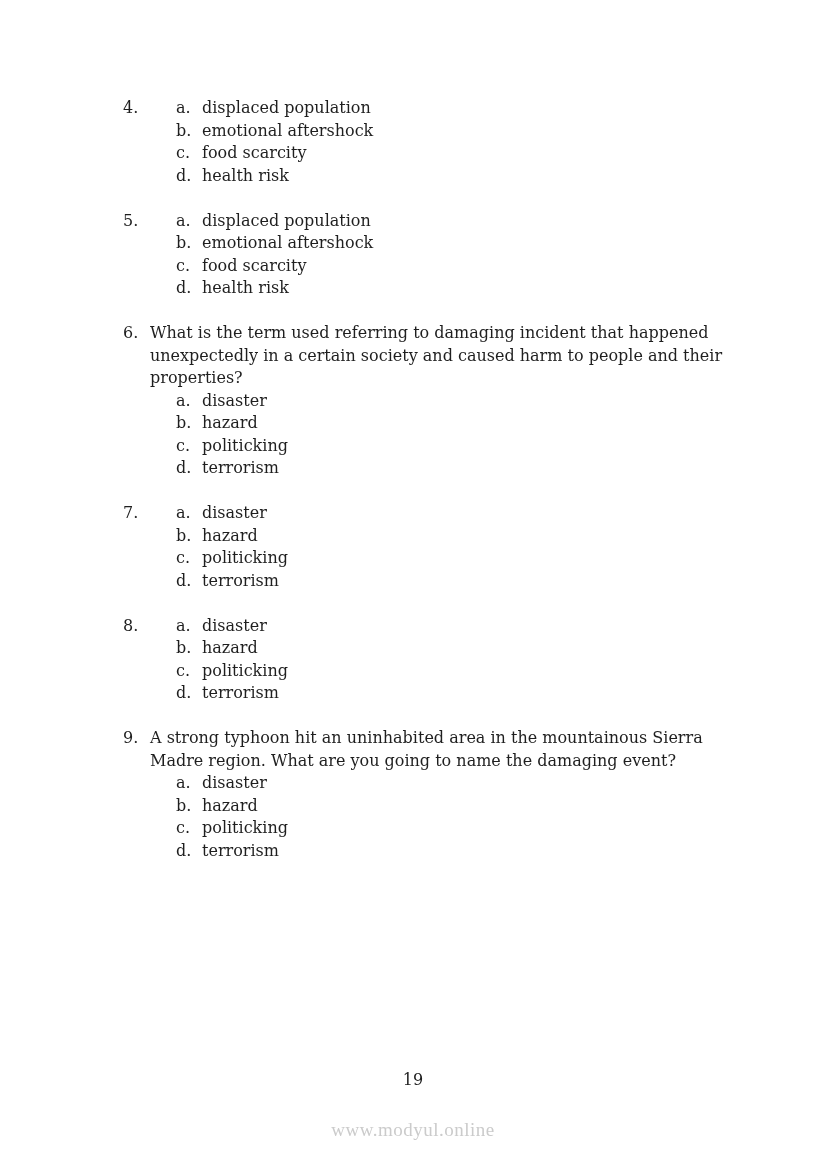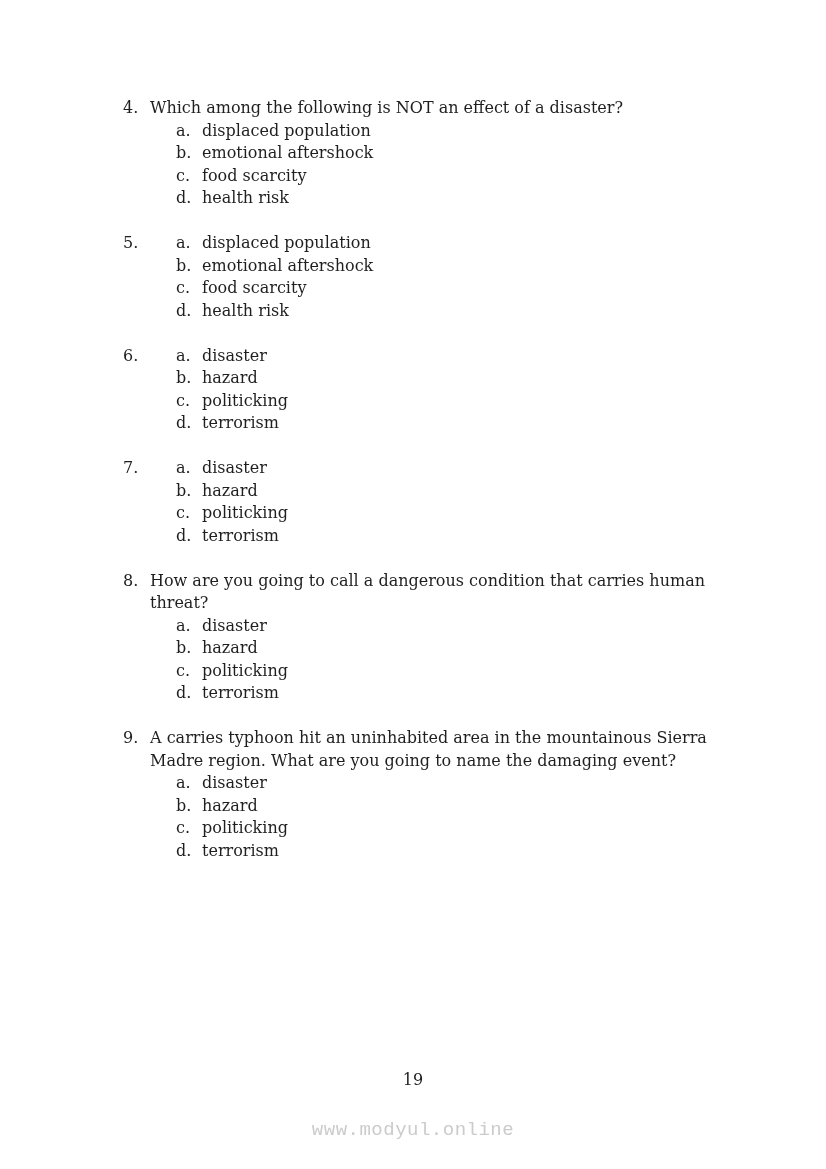--- a/index.html
+++ b/index.html
@@ -50,35 +50,34 @@
     font-family: "DejaVu Serif", "Liberation Serif", serif;
     font-size: 16px;
     color: #1f1f1f;
   }
   .footer-watermark {
     position: absolute;
     left: 0;
     width: 100%;
     top: 1119px;
     text-align: center;
-    font-family: Liberation Mono, monospace;
+    font-family: Liberation Serif, serif;
     font-size: 19px;
     font-weight: 300;
     color: #cbcbcb;
     letter-spacing: 0.5px;
   }
 </style>
 </head>
 <body>
 
 <div class="page">
   <div class="content">
   <div class="question">
     <span class="q-num">4.</span>
-    <div class="q-text">Which among the following is NOT an effect of a disaster?</div>
     <div class="options">
   <div class="option">
     <span class="opt-letter">a.</span>
     <span class="opt-text">displaced population</span>
   </div>
 
   <div class="option">
     <span class="opt-letter">b.</span>
     <span class="opt-text">emotional aftershock</span>
   </div>
@@ -115,20 +114,21 @@
 
   <div class="option">
     <span class="opt-letter">d.</span>
     <span class="opt-text">health risk</span>
   </div>
 </div>
   </div>
 
   <div class="question">
     <span class="q-num">6.</span>
+    <div class="q-text">What is the term used referring to damaging incident that happened unexpectedly in a certain society and caused harm to people and their properties?</div>
     <div class="options">
   <div class="option">
     <span class="opt-letter">a.</span>
     <span class="opt-text">disaster</span>
   </div>
 
   <div class="option">
     <span class="opt-letter">b.</span>
     <span class="opt-text">hazard</span>
   </div>
@@ -165,21 +165,20 @@
 
   <div class="option">
     <span class="opt-letter">d.</span>
     <span class="opt-text">terrorism</span>
   </div>
 </div>
   </div>
 
   <div class="question">
     <span class="q-num">8.</span>
-    <div class="q-text">How are you going to call a dangerous condition that carries human threat?</div>
     <div class="options">
   <div class="option">
     <span class="opt-letter">a.</span>
     <span class="opt-text">disaster</span>
   </div>
 
   <div class="option">
     <span class="opt-letter">b.</span>
     <span class="opt-text">hazard</span>
   </div>
@@ -191,21 +190,21 @@
 
   <div class="option">
     <span class="opt-letter">d.</span>
     <span class="opt-text">terrorism</span>
   </div>
 </div>
   </div>
 
   <div class="question">
     <span class="q-num">9.</span>
-    <div class="q-text">A carries typhoon hit an uninhabited area in the mountainous Sierra Madre region. What are you going to name the damaging event?</div>
+    <div class="q-text">A strong typhoon hit an uninhabited area in the mountainous Sierra Madre region. What are you going to name the damaging event?</div>
     <div class="options">
   <div class="option">
     <span class="opt-letter">a.</span>
     <span class="opt-text">disaster</span>
   </div>
 
   <div class="option">
     <span class="opt-letter">b.</span>
     <span class="opt-text">hazard</span>
   </div>

